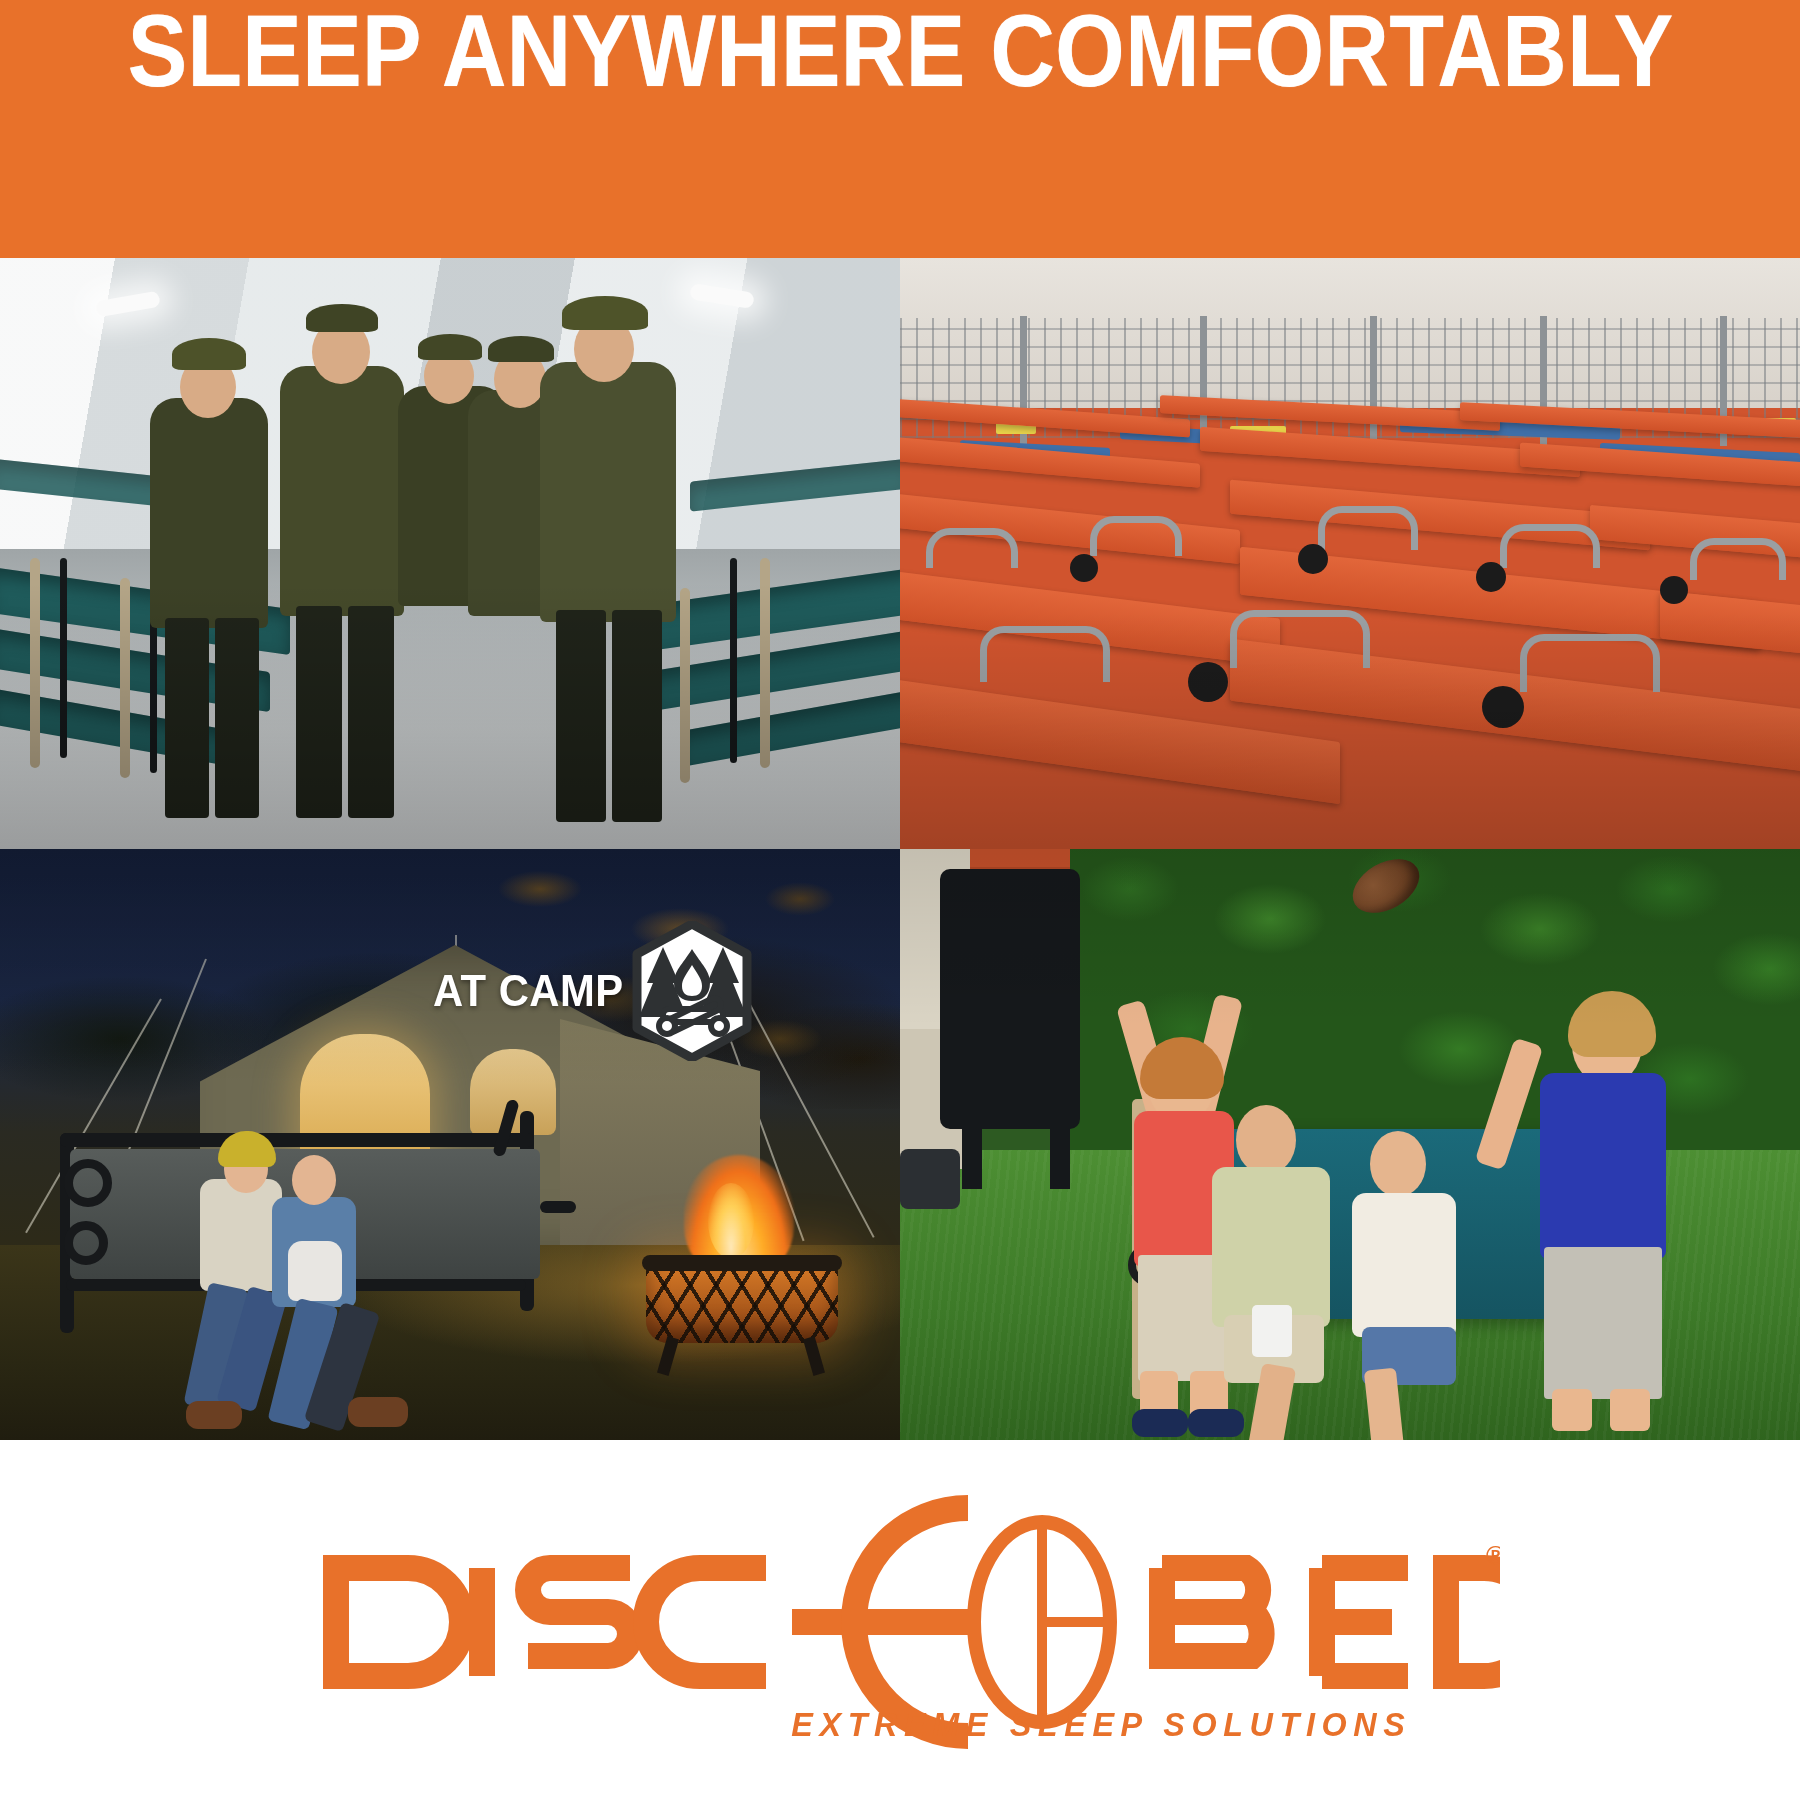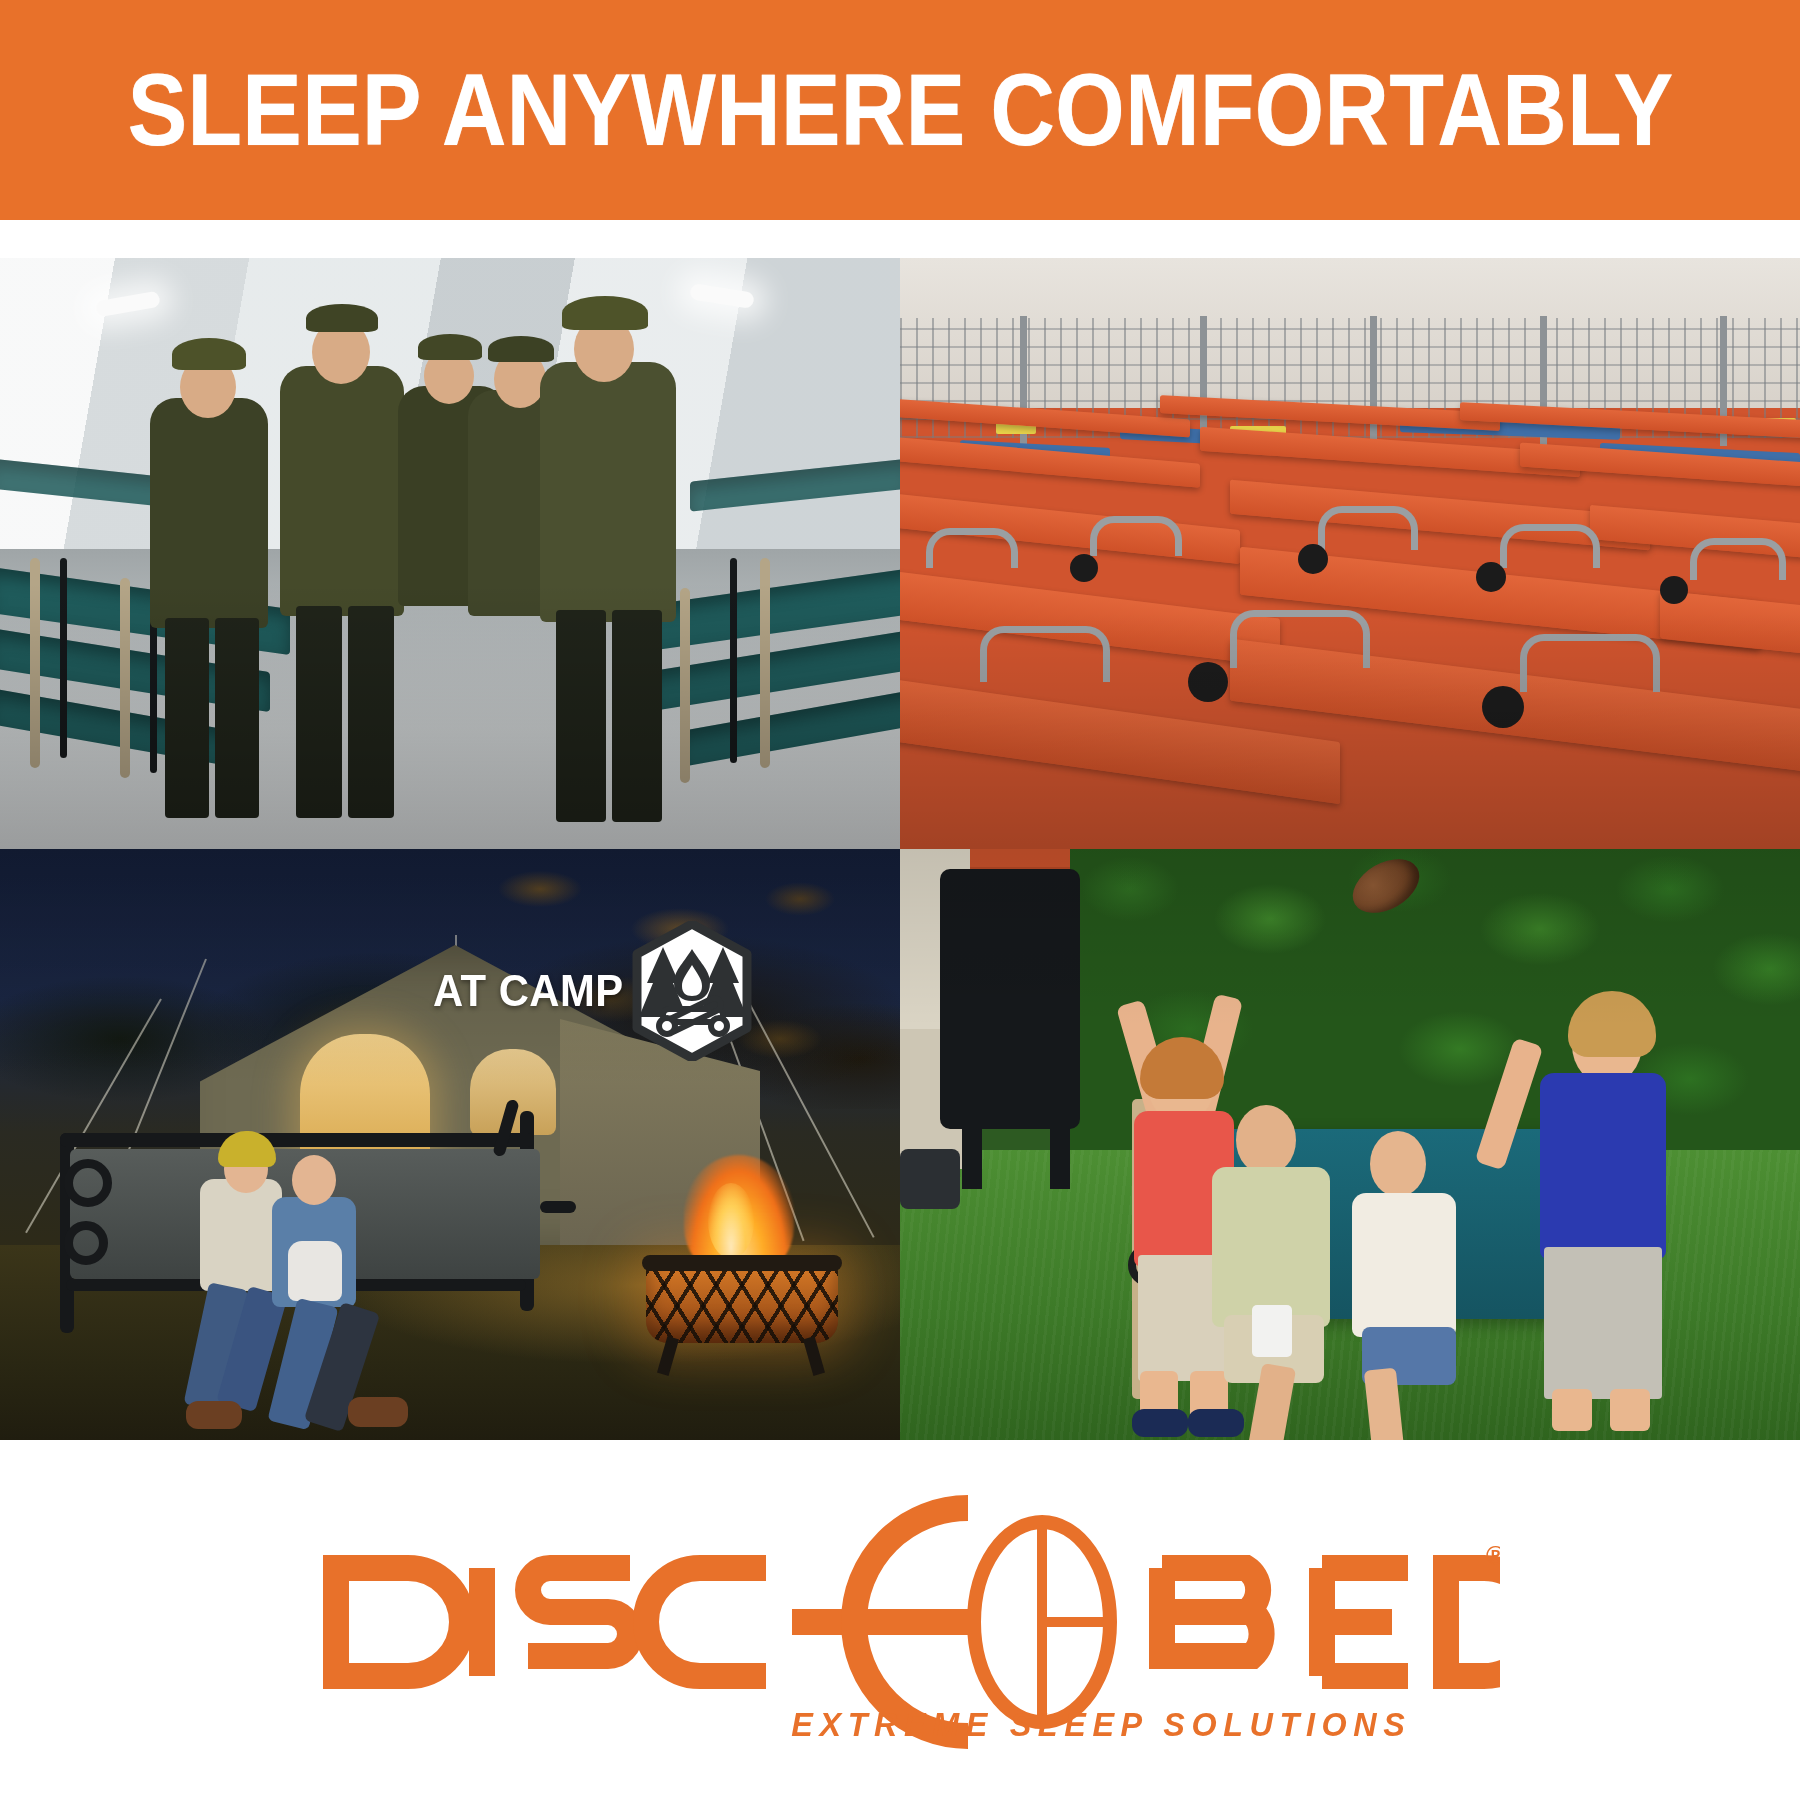--- a/index.html
+++ b/index.html
@@ -6,23 +6,23 @@
   html,body { width:1800px; height:1800px; }
   body {
     background:#ffffff;
     font-family:"Liberation Sans", sans-serif;
     overflow:hidden;
   }
   .poster { position:relative; width:1800px; height:1800px; background:#fff; }
 
   
   .header {
-    position:absolute; left:0; top:0; width:1800px; height:220px;
+    position:absolute; left:0; top:0; width:1800px; height:258px;
     background:#E8712A;
-    display:flex; align-items:center; justify-content:center;
+    display:flex; justify-content:center;
   }
   .header-title {
     color:#ffffff;
     font-family:"Liberation Sans", sans-serif;
     font-weight:bold;
     font-size:102px;
     letter-spacing:0px;
     transform:scaleX(0.88);
     white-space:nowrap;
     line-height:1;

